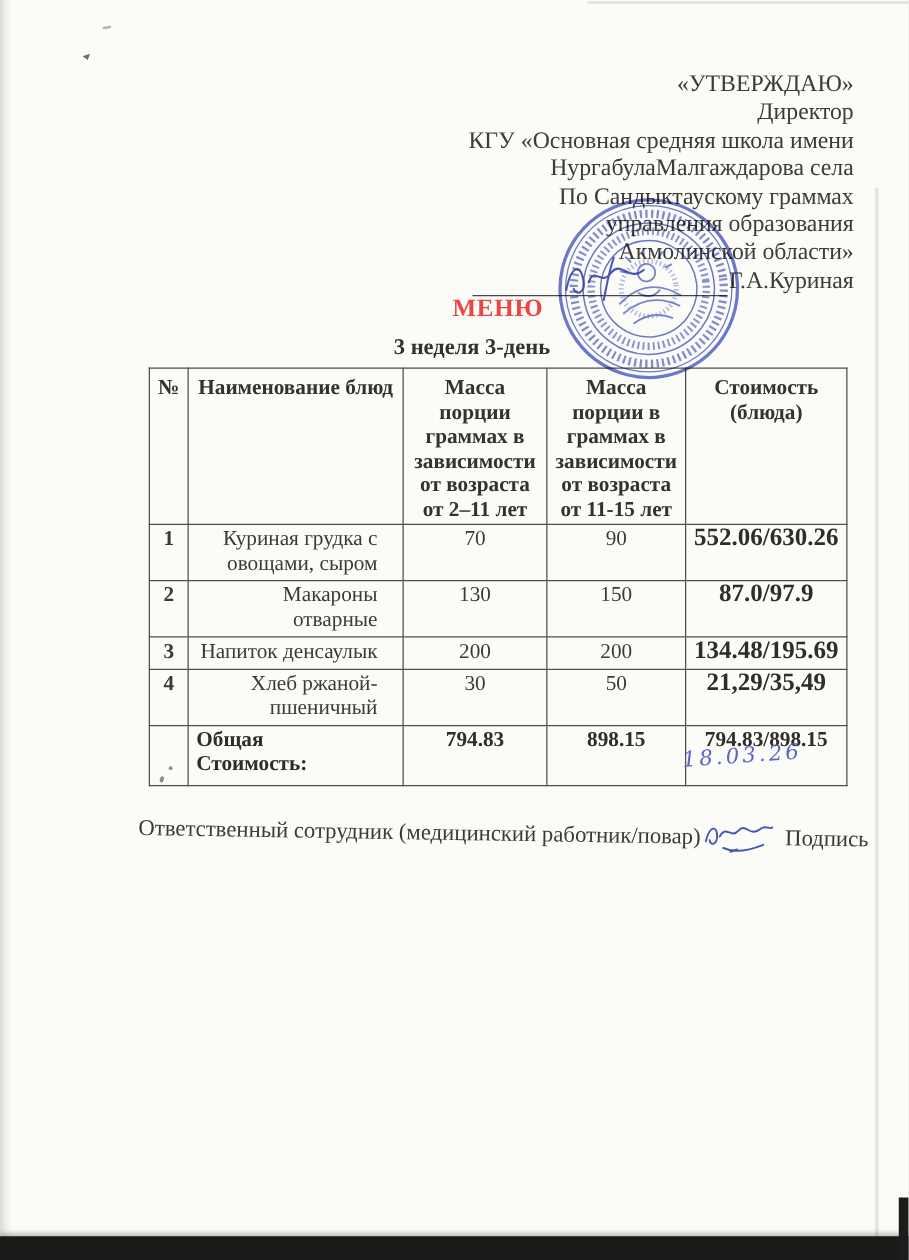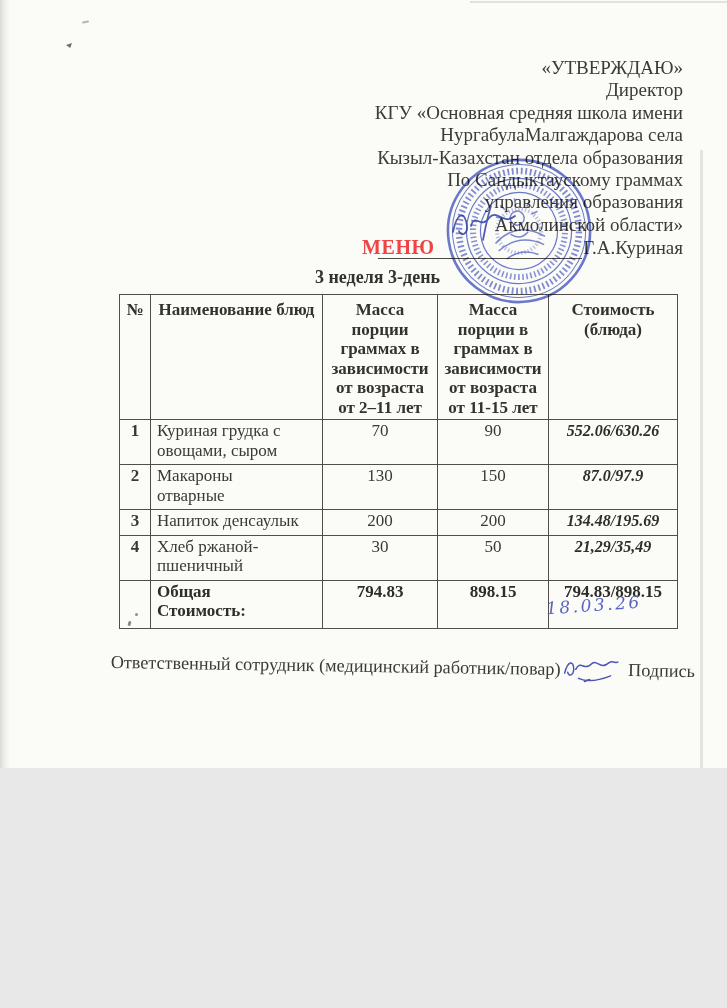--- a/index.html
+++ b/index.html
@@ -1,17 +1,17 @@
 <!DOCTYPE html>
 <html><head>
 <meta charset="utf-8">
 <style>
   html,body{margin:0;padding:0;background:#e8e8e8;}
   .page{
-    position:relative;width:727px;height:768px;overflow:hidden;
+    position:relative;width:727px;height:1008px;overflow:hidden;
     background:#fbfbf8;
     font-family:"Liberation Serif","DejaVu Serif",serif;
     color:#3c3b38;
   }
   
   .edge-left{position:absolute;left:0;top:0;bottom:0;width:10px;z-index:8;
     background:linear-gradient(90deg,#d9d9d5 0%,#eeeeea 45%,rgba(255,255,255,0) 100%);}
   .edge-bottom{position:absolute;left:0;right:0;top:989px;height:19px;background:#19191 7;
     background:#1a1a18;z-index:9;box-shadow:0 -3px 4px rgba(60,60,55,.35);}
   .edge-right-corner{position:absolute;right:0;top:958px;width:8px;height:50px;background:#1c1c1a;z-index:9;}
@@ -40,23 +40,23 @@
     table-layout:fixed;z-index:2;font-size:17px;line-height:19.5px;color:#3a3935;}
   table.menu th,table.menu td{border:1.9px solid #514e49;vertical-align:top;overflow:hidden;}
   table.menu col.c-num{width:31px;}
   table.menu col.c-dish{width:172px;}
   table.menu col.c-m1{width:115px;}
   table.menu col.c-m2{width:111px;}
   table.menu col.c-cost{width:129px;}
   table.menu th{font-weight:bold;text-align:center;padding:5px 4px 2px;height:108px;color:#33322d;}
   table.menu tbody td,table.menu tfoot td{padding:1px 6px 4px;}
   table.menu tbody td:nth-child(1){font-weight:bold;text-align:center;padding-left:2px;padding-right:2px;}
-  table.menu tbody td:nth-child(2){text-align:left;padding-right:20px;}
+  table.menu tbody td:nth-child(2){text-align:right;padding-right:20px;}
   table.menu tbody td:nth-child(3),table.menu tbody td:nth-child(4){text-align:center;}
-  table.menu tbody td:nth-child(5){font-weight:bold;text-align:center;font-size:16px;color:#2e2d29;font-style:italic;}
+  table.menu tbody td:nth-child(5){font-weight:bold;text-align:center;font-size:20px;color:#2e2d29;}
   table.menu tfoot td{font-weight:bold;color:#2e2d29;}
   table.menu tfoot td:nth-child(2){text-align:left;padding-right:46px;}
   table.menu tfoot td:nth-child(3),table.menu tfoot td:nth-child(4),table.menu tfoot td:nth-child(5){text-align:center;}
   table.menu tfoot td{height:42px;}
   
   .hand-date{position:absolute;left:546px;top:595px;z-index:4;
     font-style:italic;font-size:17px;letter-spacing:2.5px;color:#5a64c4;
     transform:rotate(-4deg);font-family:"DejaVu Serif",serif;}
   .footer-line{position:absolute;left:111px;top:647px;white-space:nowrap;font-size:18.2px;
     color:#3b3a36;transform:rotate(.9deg);transform-origin:left top;z-index:3;}
@@ -79,21 +79,20 @@
   <div class="pencil-mark">
       <i></i>
       <i></i>
     </div>
 
   <div class="approval">
     <div class="ln">«УТВЕРЖДАЮ»</div>
     <div class="ln">Директор</div>
     <div class="ln">КГУ «Основная средняя школа имени</div>
     <div class="ln">НургабулаМалгаждарова села</div>
-    <div class="ln">Кызыл-Казахстан отдела образования</div>
     <div class="ln">По Сандыктаускому граммах</div>
     <div class="ln">управления образования</div>
     <div class="ln">Акмолинской области»</div>
     <div class="sig-row">
       <span class="sig-line"></span>
       <span>Г.А.Куриная</span>
     </div>
   </div>
 
   <div class="menu-title">МЕНЮ</div>

